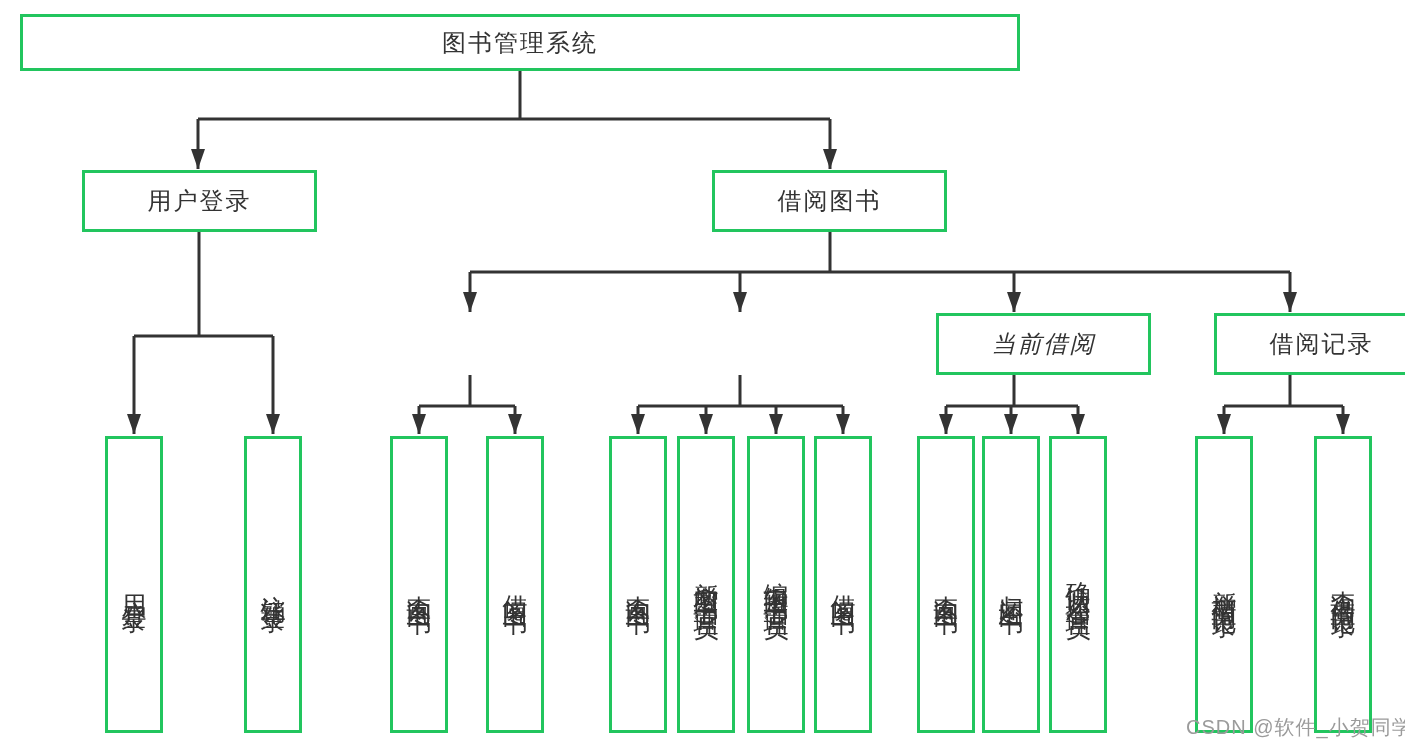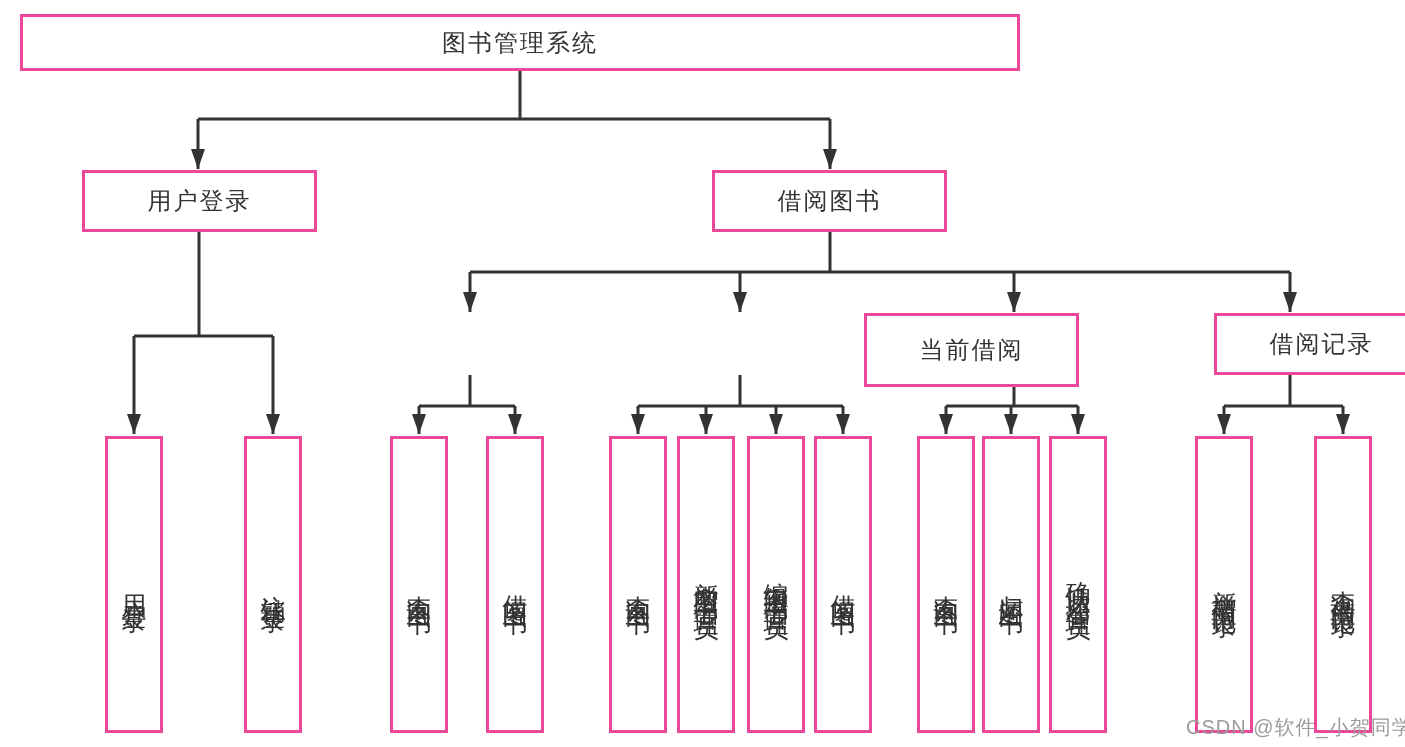--- a/index.html
+++ b/index.html
@@ -19,21 +19,21 @@
     position: absolute;
     left: 0;
     top: 0;
     width: 1405px;
     height: 747px;
     z-index: 1;
   }
   .node {
     position: absolute;
     box-sizing: border-box;
-    border: 3px solid #ec4899;
+    border: 3px solid #22c55e;
     background: #ffffff;
     display: flex;
     align-items: center;
     justify-content: center;
     color: #333333;
     z-index: 2;
   }
   .h-label {
     font-size: 24px;
     letter-spacing: 2px;
@@ -112,21 +112,21 @@
     <span class="h-label">图书管理系统</span>
   </div>
 
   <div class="node" style="left:82px; top:170px; width:235px; height:62px;">
     <span class="h-label">用户登录</span>
   </div>
   <div class="node" style="left:712px; top:170px; width:235px; height:62px;">
     <span class="h-label">借阅图书</span>
   </div>
 
-  <div class="node" style="left:864px; top:313px; width:215px; height:74px;">
+  <div class="node" style="left:936px; top:313px; width:215px; height:62px;font-style:italic;">
     <span class="h-label">当前借阅</span>
   </div>
   <div class="node" style="left:1182px; top:313px; width:215px; height:62px;margin-left:32px;">
     <span class="h-label">借阅记录</span>
   </div>
 
   <div class="node leaf" style="left:105px; top:436px; width:58px; height:297px;">
     <span class="v-label">用户登录</span>
   </div>
   <div class="node leaf" style="left:244px; top:436px; width:58px; height:297px;">

